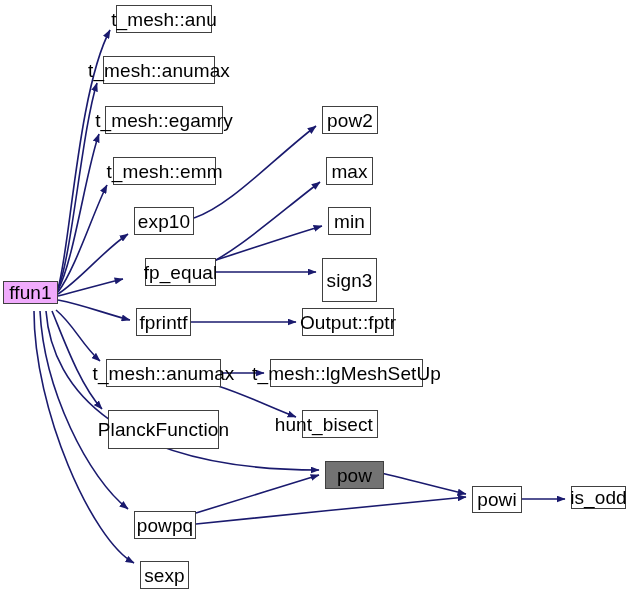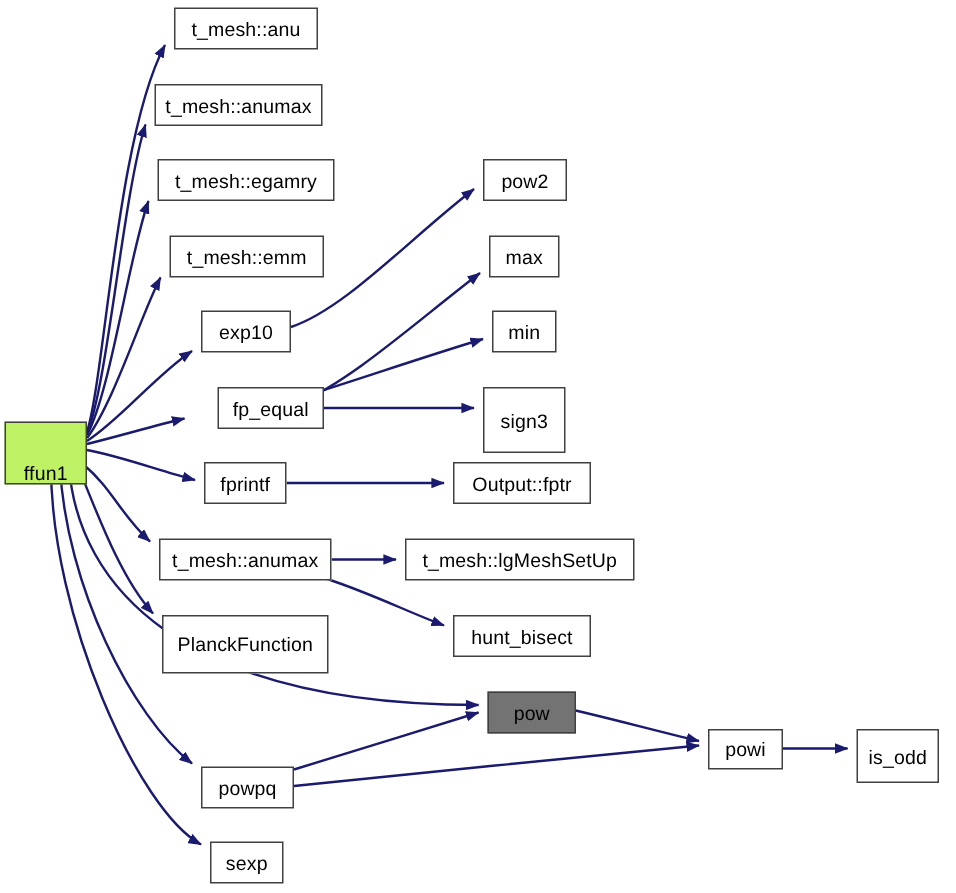--- a/index.html
+++ b/index.html
@@ -26,21 +26,21 @@
   }
   .node {
     position: absolute;
     box-sizing: border-box;
     display: flex;
     align-items: center;
     justify-content: center;
     background: #ffffff;
     border: 1px solid #404040;
     color: #000000;
-    font-size: 13px;
+    font-size: 19px;
     line-height: 1;
     white-space: nowrap;
     letter-spacing: 0.1px;
     z-index: 5;
   }
   .node.root {
     background: #bfbfbf;
     border: 1px solid #404040;
   }
   .node-label {
@@ -80,21 +80,21 @@
         <path d="M221,373 L264,373" fill="none" stroke="#1a1a6e" stroke-width="1.6" marker-end="url(#arrowhead)"></path>
         <path d="M218,386 C246,395 272,408 296,417" fill="none" stroke="#1a1a6e" stroke-width="1.6" marker-end="url(#arrowhead)"></path>
         <path d="M196,513 C232,502 280,487 319,475" fill="none" stroke="#1a1a6e" stroke-width="1.6" marker-end="url(#arrowhead)"></path>
         <path d="M372,471 C404,478 436,487 466,494" fill="none" stroke="#1a1a6e" stroke-width="1.6" marker-end="url(#arrowhead)"></path>
         <path d="M196,524 C262,517 404,503 466,497" fill="none" stroke="#1a1a6e" stroke-width="1.6" marker-end="url(#arrowhead)"></path>
         <path d="M522,499 L565,499" fill="none" stroke="#1a1a6e" stroke-width="1.6" marker-end="url(#arrowhead)"></path>
       </g>
   </svg>
 
   <div id="nodes">
-      <div class="node root" style="left: 3px; top: 281px; width: 55px; height: 42px; background: #bef264; border-color: rgb(64, 64, 64); align-items: flex-end;">
+      <div class="node root" style="left: 3px; top: 281px; width: 55px; height: 23px; background: #f0abfc; border-color: rgb(64, 64, 64);">
         <span class="node-label">ffun1</span>
       </div>
       <div class="node" style="left: 116px; top: 5px; width: 96px; height: 28px; background: rgb(255, 255, 255); border-color: rgb(64, 64, 64);">
         <span class="node-label">t_mesh::anu</span>
       </div>
       <div class="node" style="left: 103px; top: 56px; width: 112px; height: 28px; background: rgb(255, 255, 255); border-color: rgb(64, 64, 64);">
         <span class="node-label">t_mesh::anumax</span>
       </div>
       <div class="node" style="left: 105px; top: 106px; width: 118px; height: 28px; background: rgb(255, 255, 255); border-color: rgb(64, 64, 64);">
         <span class="node-label">t_mesh::egamry</span>
@@ -134,27 +134,27 @@
       </div>
       <div class="node" style="left: 322px; top: 258px; width: 55px; height: 44px; background: rgb(255, 255, 255); border-color: rgb(64, 64, 64);">
         <span class="node-label">sign3</span>
       </div>
       <div class="node" style="left: 302px; top: 308px; width: 92px; height: 28px; background: rgb(255, 255, 255); border-color: rgb(64, 64, 64);">
         <span class="node-label">Output::fptr</span>
       </div>
       <div class="node" style="left: 270px; top: 359px; width: 153px; height: 28px; background: rgb(255, 255, 255); border-color: rgb(64, 64, 64);">
         <span class="node-label">t_mesh::lgMeshSetUp</span>
       </div>
-      <div class="node" style="left: 302px; top: 410px; width: 92px; height: 28px; background: rgb(255, 255, 255); border-color: rgb(64, 64, 64);">
+      <div class="node" style="left: 302px; top: 410px; width: 76px; height: 28px; background: rgb(255, 255, 255); border-color: rgb(64, 64, 64); justify-content: flex-end;">
         <span class="node-label">hunt_bisect</span>
       </div>
       <div class="node" style="left: 325px; top: 461px; width: 59px; height: 28px; background: #737373; border-color: rgb(64, 64, 64);">
         <span class="node-label">pow</span>
       </div>
       <div class="node" style="left: 472px; top: 486px; width: 50px; height: 27px; background: rgb(255, 255, 255); border-color: rgb(64, 64, 64);">
         <span class="node-label">powi</span>
       </div>
-      <div class="node" style="left: 571px; top: 486px; width: 55px; height: 36px; background: rgb(255, 255, 255); border-color: rgb(64, 64, 64);">
+      <div class="node" style="left: 571px; top: 486px; width: 55px; height: 23px; background: rgb(255, 255, 255); border-color: rgb(64, 64, 64);">
         <span class="node-label">is_odd</span>
       </div>
     </div>
 
 </div>
 
 </body></html>

